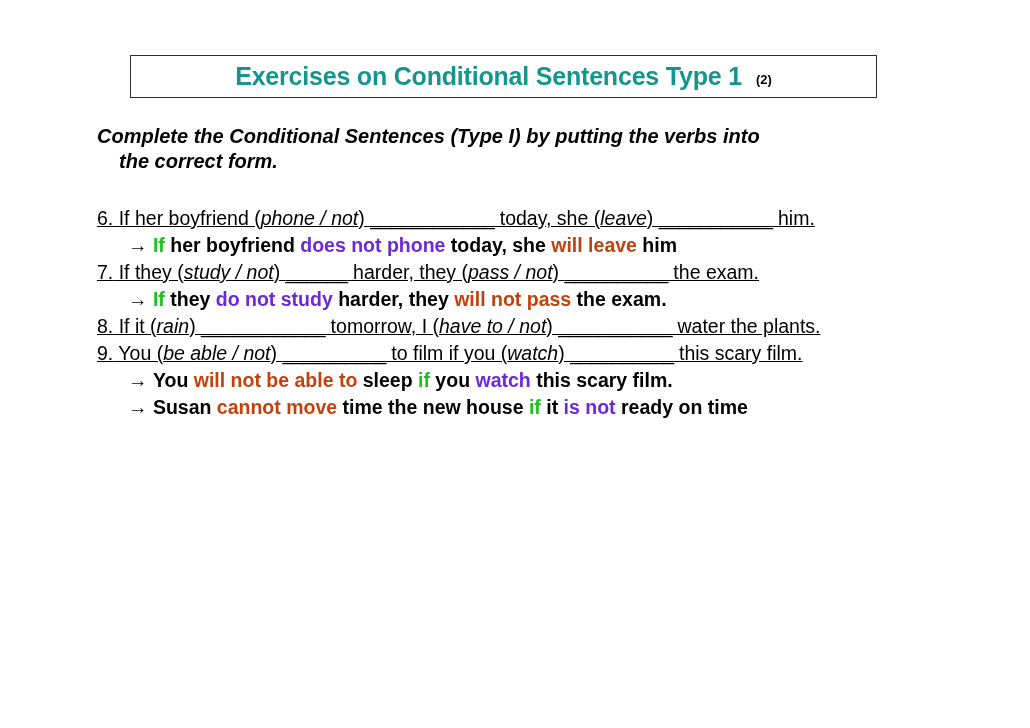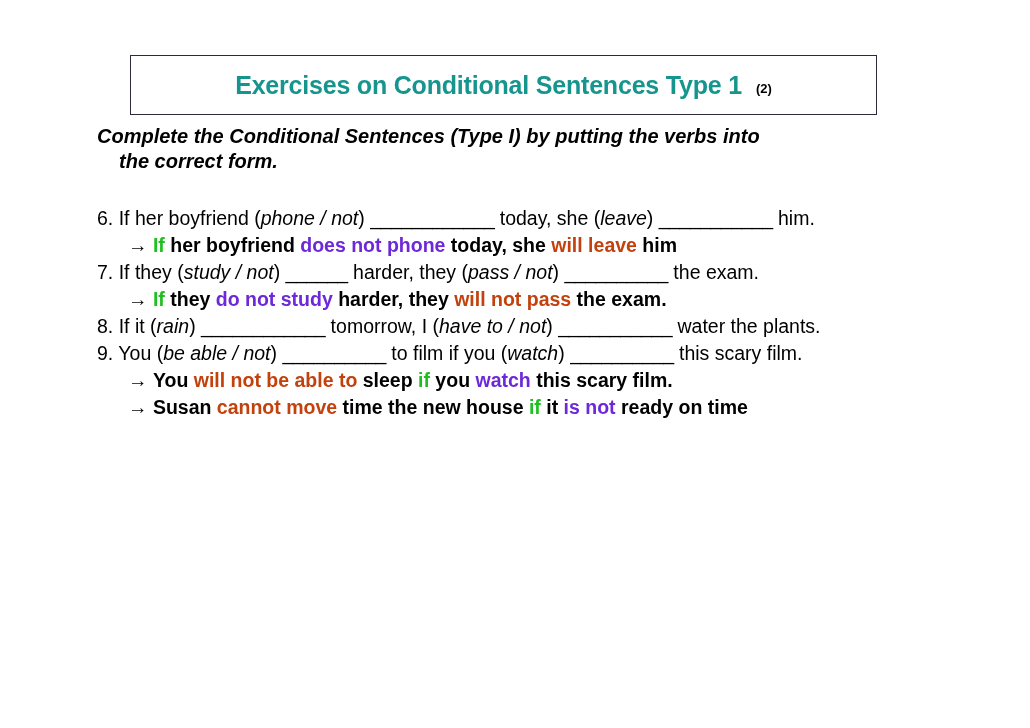--- a/index.html
+++ b/index.html
@@ -15,21 +15,21 @@
     color: #000000;
     overflow: hidden;
   }
 
   
   #title-box {
     position: absolute;
     left: 130px;
     top: 55px;
     width: 747px;
-    height: 60px;
+    height: 43px;
     border: 1px solid #2b2b3c;
     box-sizing: border-box;
     background: #ffffff;
     display: flex;
     align-items: center;
     justify-content: center;
   }
   #title-text {
     font-size: 25px;
     font-weight: bold;
@@ -72,20 +72,21 @@
     font-size: 19.5px;
     line-height: 27px;
   }
   .item {
     margin-bottom: 0px;
   }
   .q {
     display: block;
     padding-left: 24px;
     text-indent: -24px;
+    text-decoration: underline;
   }
   .q.justified {
     text-align: justify;
     text-align-last: left;
   }
   .a {
     display: block;
     padding-left: 31px;
     font-weight: bold;
   }

